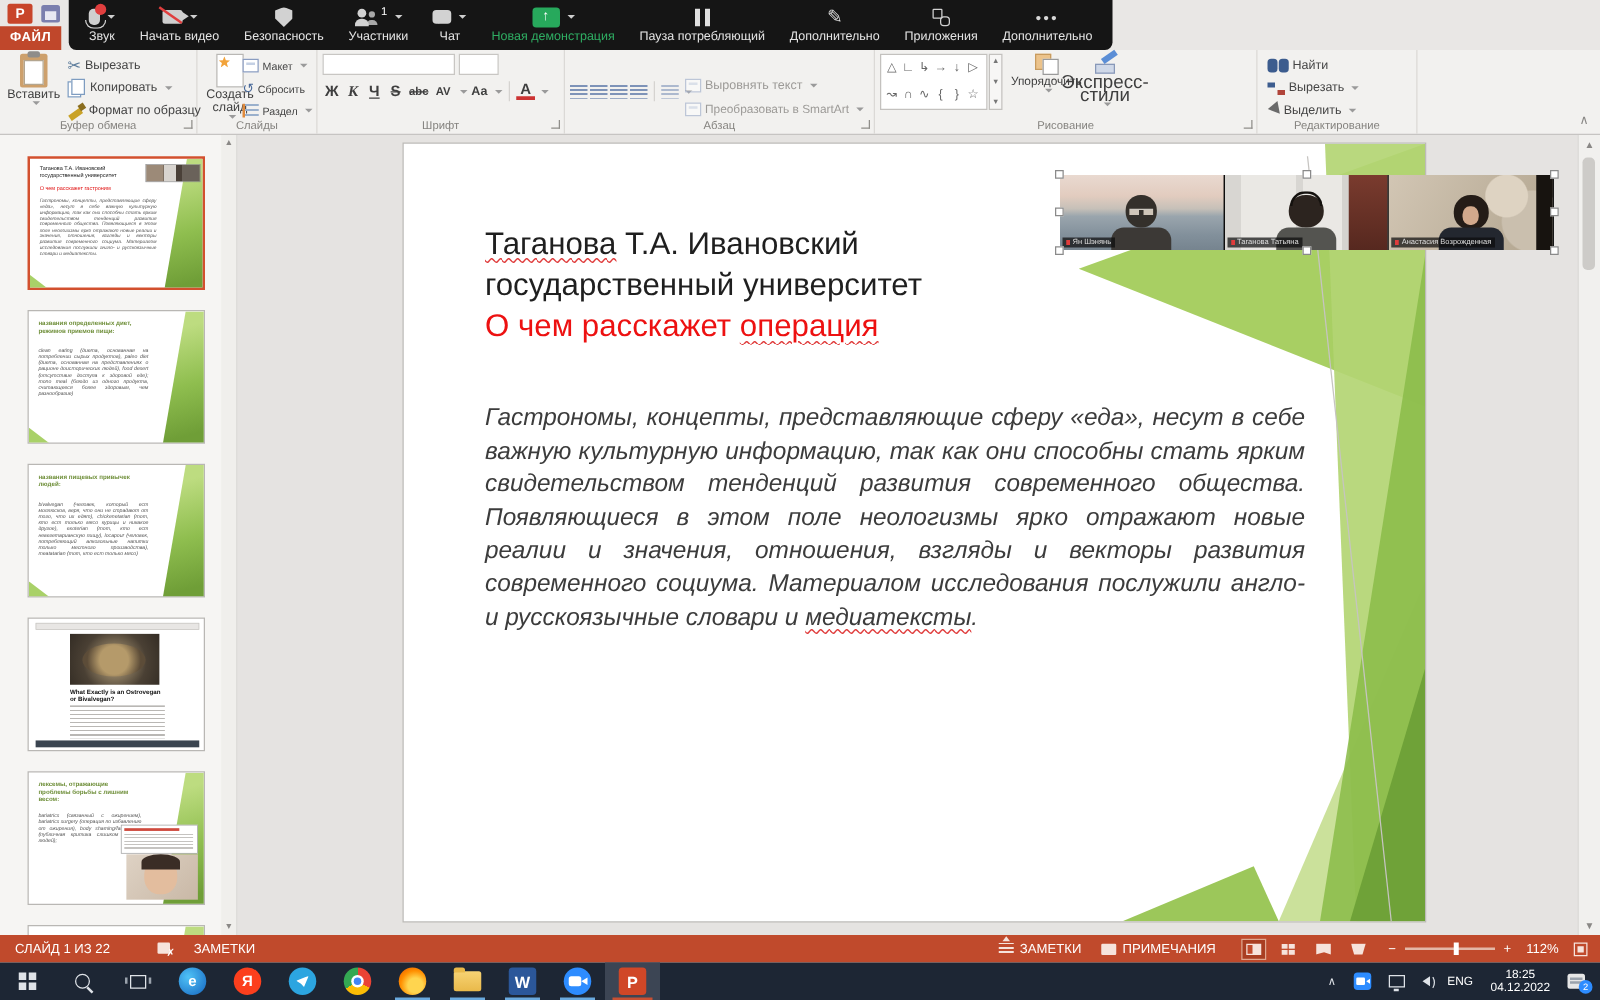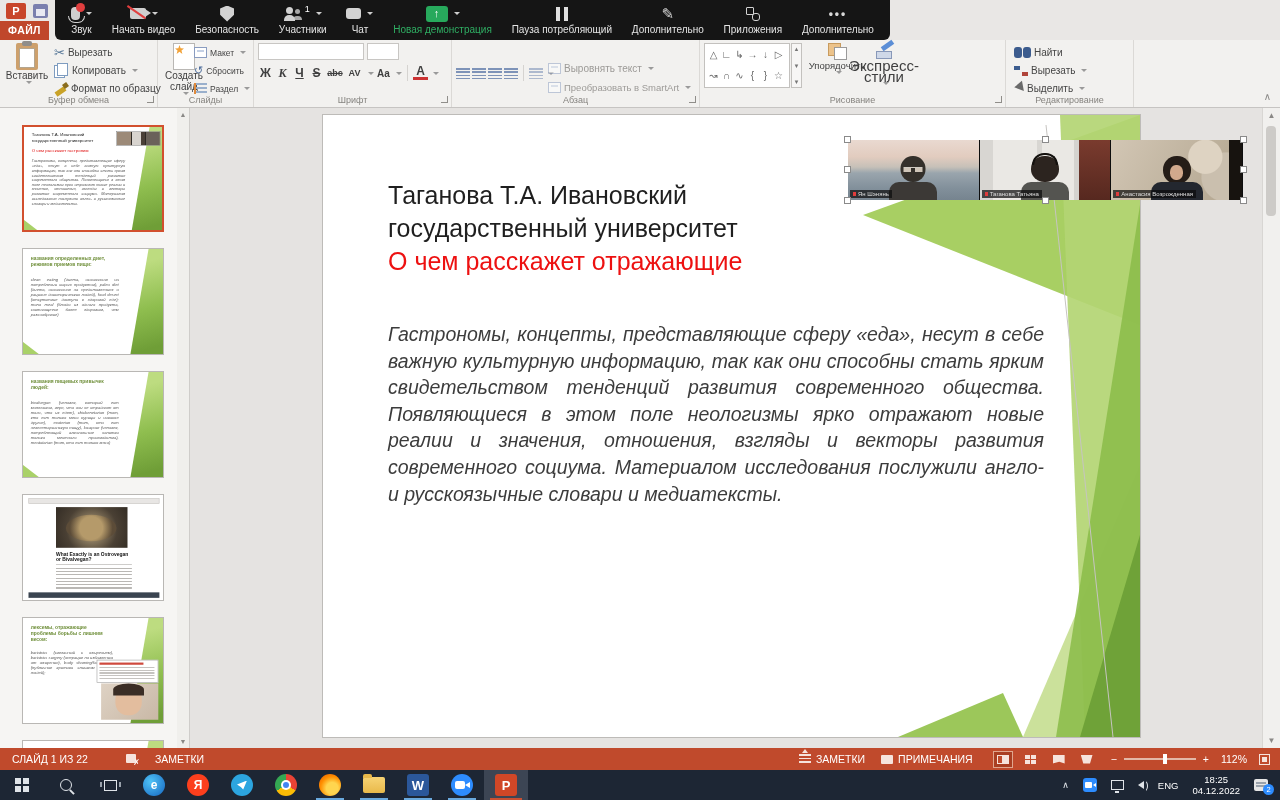--- a/index.html
+++ b/index.html
@@ -135,21 +135,21 @@
 .t5ph{position:absolute;right:12px;bottom:10px;width:104px;height:66px;background:linear-gradient(135deg,#ded2c4,#c9b8a6)}
 .t5ph::before{content:"";position:absolute;left:26px;top:6px;width:48px;height:52px;border-radius:45%;background:#e3bd9e}
 .t5ph::after{content:"";position:absolute;left:22px;top:0px;width:56px;height:22px;border-radius:50% 50% 0 0;background:#3a2d25}
 
 
 .canvas{position:absolute;left:190px;top:0;width:1072px;height:640px;background:#e5e3e1}
 .slide{position:absolute;left:133px;top:7px;width:817px;height:622px;background:#fff;box-shadow:0 0 0 1px #bdbbb8}
 .sdecor{position:absolute;left:0;top:0;pointer-events:none}
 .stitle{position:absolute;left:65px;top:64px;width:600px;font-size:25px;color:#1f1f1f;line-height:33px}
 .stitle .red{color:#ed1111}
-.wavy{text-decoration-style:wavy;text-decoration-color:#e03c3c;text-decoration-thickness:1px;text-underline-offset:3px}
+.wavy{text-decoration:underline;text-decoration-style:wavy;text-decoration-color:#e03c3c;text-decoration-thickness:1px;text-underline-offset:3px}
 .sbody{position:absolute;left:65px;top:206px;width:656px;font-size:19.5px;font-style:italic;font-weight:500;color:#3c3c3c;line-height:26.6px;text-align:justify}
 .vscroll{position:absolute;right:0;top:0;width:18px;height:640px;background:#f1f0ee;border-left:1px solid #d8d6d3;display:flex;flex-direction:column;justify-content:space-between;align-items:center;padding:3px 0;font-size:8px;color:#8a8886}
 .vthumb{position:absolute;right:4px;top:18px;width:10px;height:90px;background:#cdcbc8;border-radius:4px}
 
 
 .vstrip{position:absolute;left:848px;top:32px;width:395px;height:60px;display:flex;z-index:6;background:#000}
 .vcell{flex:1;position:relative;overflow:hidden;border-right:1px solid #0d0d0d}
 .vcell:last-child{border-right:none}
 .v1{background:linear-gradient(180deg,#e9d9d0 0%,#e2ccbf 28%,#c6c0b8 45%,#9aa5ad 55%,#82909b 80%,#76848f 100%)}
 .v2{background:linear-gradient(90deg,#d8d6d2 0 10%,#eae8e4 10% 44%,#d8d6d2 44% 48%,#eae8e4 48% 72%,#d5d3cf 72%)}
@@ -554,21 +554,21 @@
           <polygon points="700,622 817,350 817,622" fill="#cbe19b"></polygon>
           <polygon points="737,0 817,0 817,622 762,622" fill="#b3d573" opacity="0.92"></polygon>
           <polygon points="817,90 817,622 733,622" fill="#8bbc4a" opacity="0.88"></polygon>
           <polygon points="817,420 817,622 757,622" fill="#6fa238"></polygon>
           <polygon points="575,622 680,578 700,622" fill="#9cc75a"></polygon>
           <line x1="723" y1="10" x2="790" y2="622" stroke="#c6c4c1" stroke-width="1"></line>
         </svg>
         <div class="stitle">
           <div><span class="wavy">Таганова</span><span> Т.А. Ивановский</span></div>
           <div><span>государственный университет</span></div>
-          <div class="red"><span>О чем расскажет</span> <span class="wavy">отражающие</span></div>
+          <div class="red"><span>О чем расскажет</span> <span class="wavy">операция</span></div>
         </div>
         <div class="sbody"><span>Гастрономы, концепты, представляющие сферу «еда», несут в себе важную культурную информацию, так как они способны стать ярким свидетельством тенденций развития современного общества. Появляющиеся в этом поле неологизмы ярко отражают новые реалии и значения, отношения, взгляды и векторы развития современного социума. Материалом исследования послужили англо- и русскоязычные словари и</span> <span class="wavy">медиатексты</span><span>.</span></div>
       </div>
 
     </div>
     <div class="vscroll">
       <span>▲</span>
       <span>▼</span>
     </div>
     <div class="vthumb"></div>

